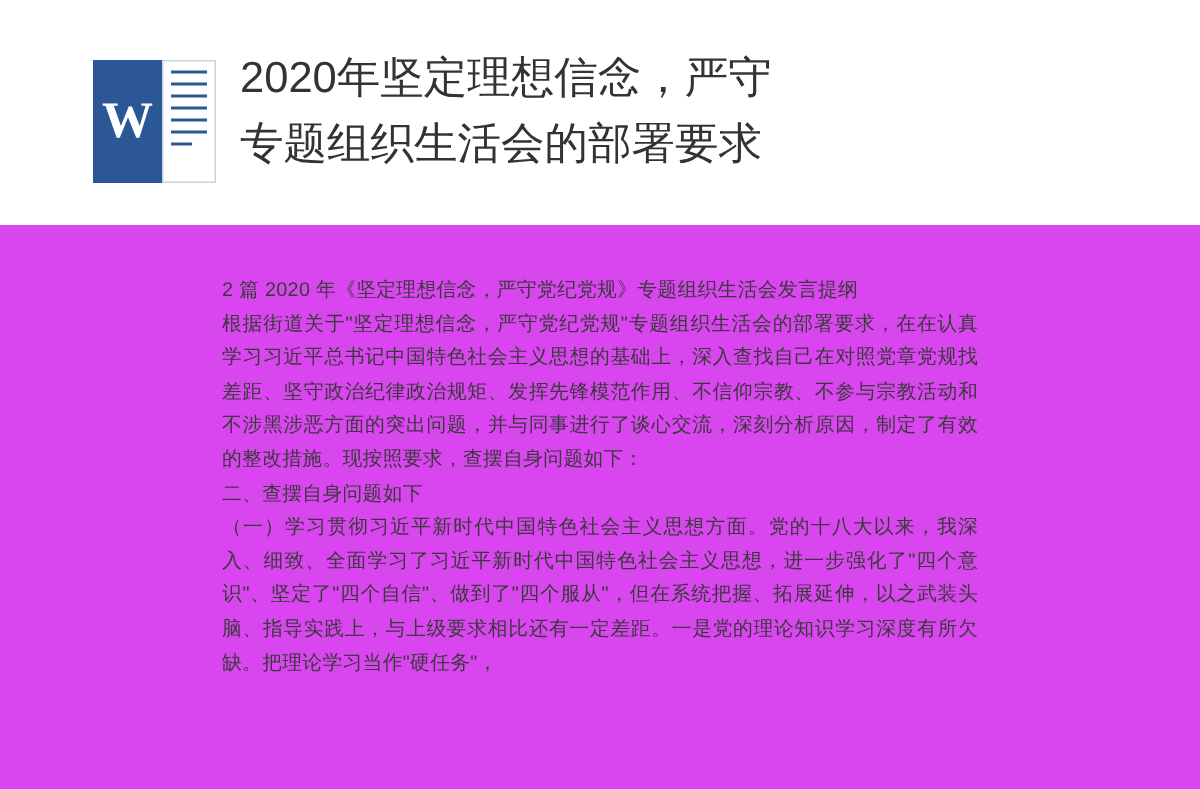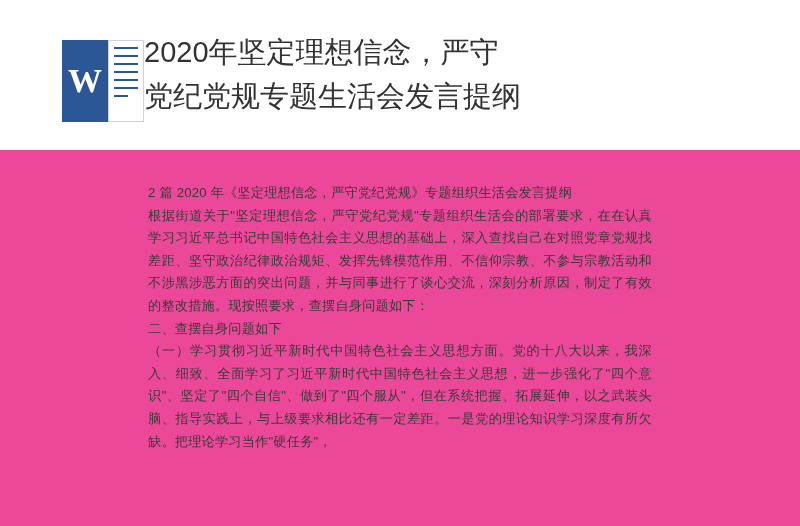--- a/index.html
+++ b/index.html
@@ -67,39 +67,39 @@
     display: block;
     height: 2px;
     background: #2b5797;
     margin: 6px 5px 0 5px;
   }
   .word-icon .page-block i.short {
     width: 14px;
   }
   .title-block {
     position: absolute;
-    left: 144px;
+    left: 160px;
     top: 30px;
     width: 600px;
   }
   .title-line {
     font-size: 29px;
     color: #333333;
     line-height: 44px;
     font-family: "Liberation Sans", sans-serif;
     white-space: nowrap;
   }
   
   .doc {
     position: absolute;
     left: 0;
     top: 150px;
     width: 800px;
     height: 376px;
-    background: #ec4899;
+    background: #d946ef;
     overflow: hidden;
   }
   .doc-inner {
     padding: 32px 148px 0 148px;
   }
   .doc p {
     margin: 0;
     font-size: 13.2px;
     line-height: 22.6px;
     color: #3a3a3a;
@@ -128,21 +128,21 @@
         <i></i>
         <i></i>
         <i></i>
         <i></i>
         <i class="short"></i>
       </div>
     </div>
 
     <div class="title-block">
       <div class="title-line">2020年坚定理想信念，严守</div>
-      <div class="title-line">党纪党规专题生活会发言提纲</div>
+      <div class="title-line">专题组织生活会的部署要求</div>
     </div>
 
   </div>
 
   <div class="doc">
     <div class="doc-inner">
       <p>2 篇 2020 年《坚定理想信念，严守党纪党规》专题组织生活会发言提纲</p>
       <p>根据街道关于"坚定理想信念，严守党纪党规"专题组织生活会的部署要求，在在认真学习习近平总书记中国特色社会主义思想的基础上，深入查找自己在对照党章党规找差距、坚守政治纪律政治规矩、发挥先锋模范作用、不信仰宗教、不参与宗教活动和不涉黑涉恶方面的突出问题，并与同事进行了谈心交流，深刻分析原因，制定了有效的整改措施。现按照要求，查摆自身问题如下：</p>
       <p>二、查摆自身问题如下</p>
       <p class="indent">（一）学习贯彻习近平新时代中国特色社会主义思想方面。党的十八大以来，我深入、细致、全面学习了习近平新时代中国特色社会主义思想，进一步强化了"四个意识"、坚定了"四个自信"、做到了"四个服从"，但在系统把握、拓展延伸，以之武装头脑、指导实践上，与上级要求相比还有一定差距。一是党的理论知识学习深度有所欠缺。把理论学习当作"硬任务"，</p>

